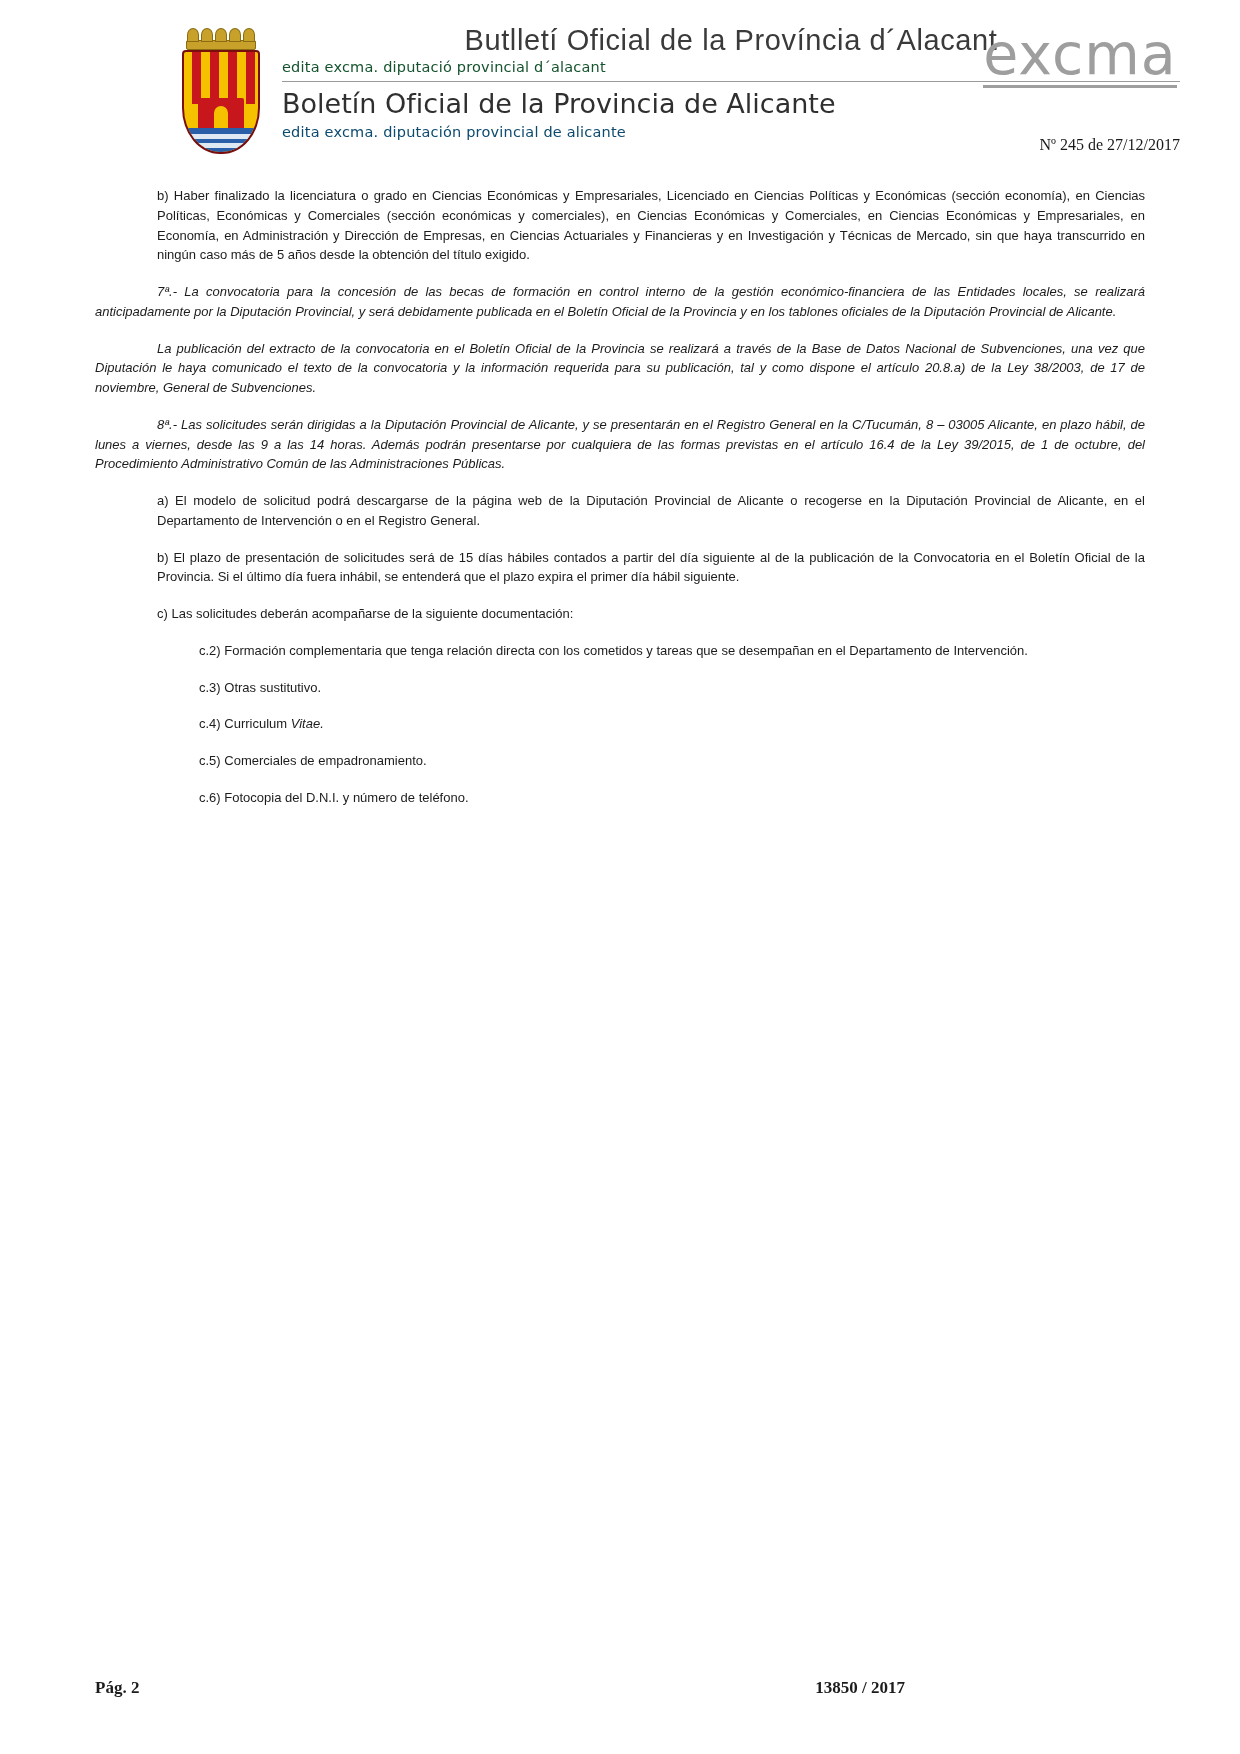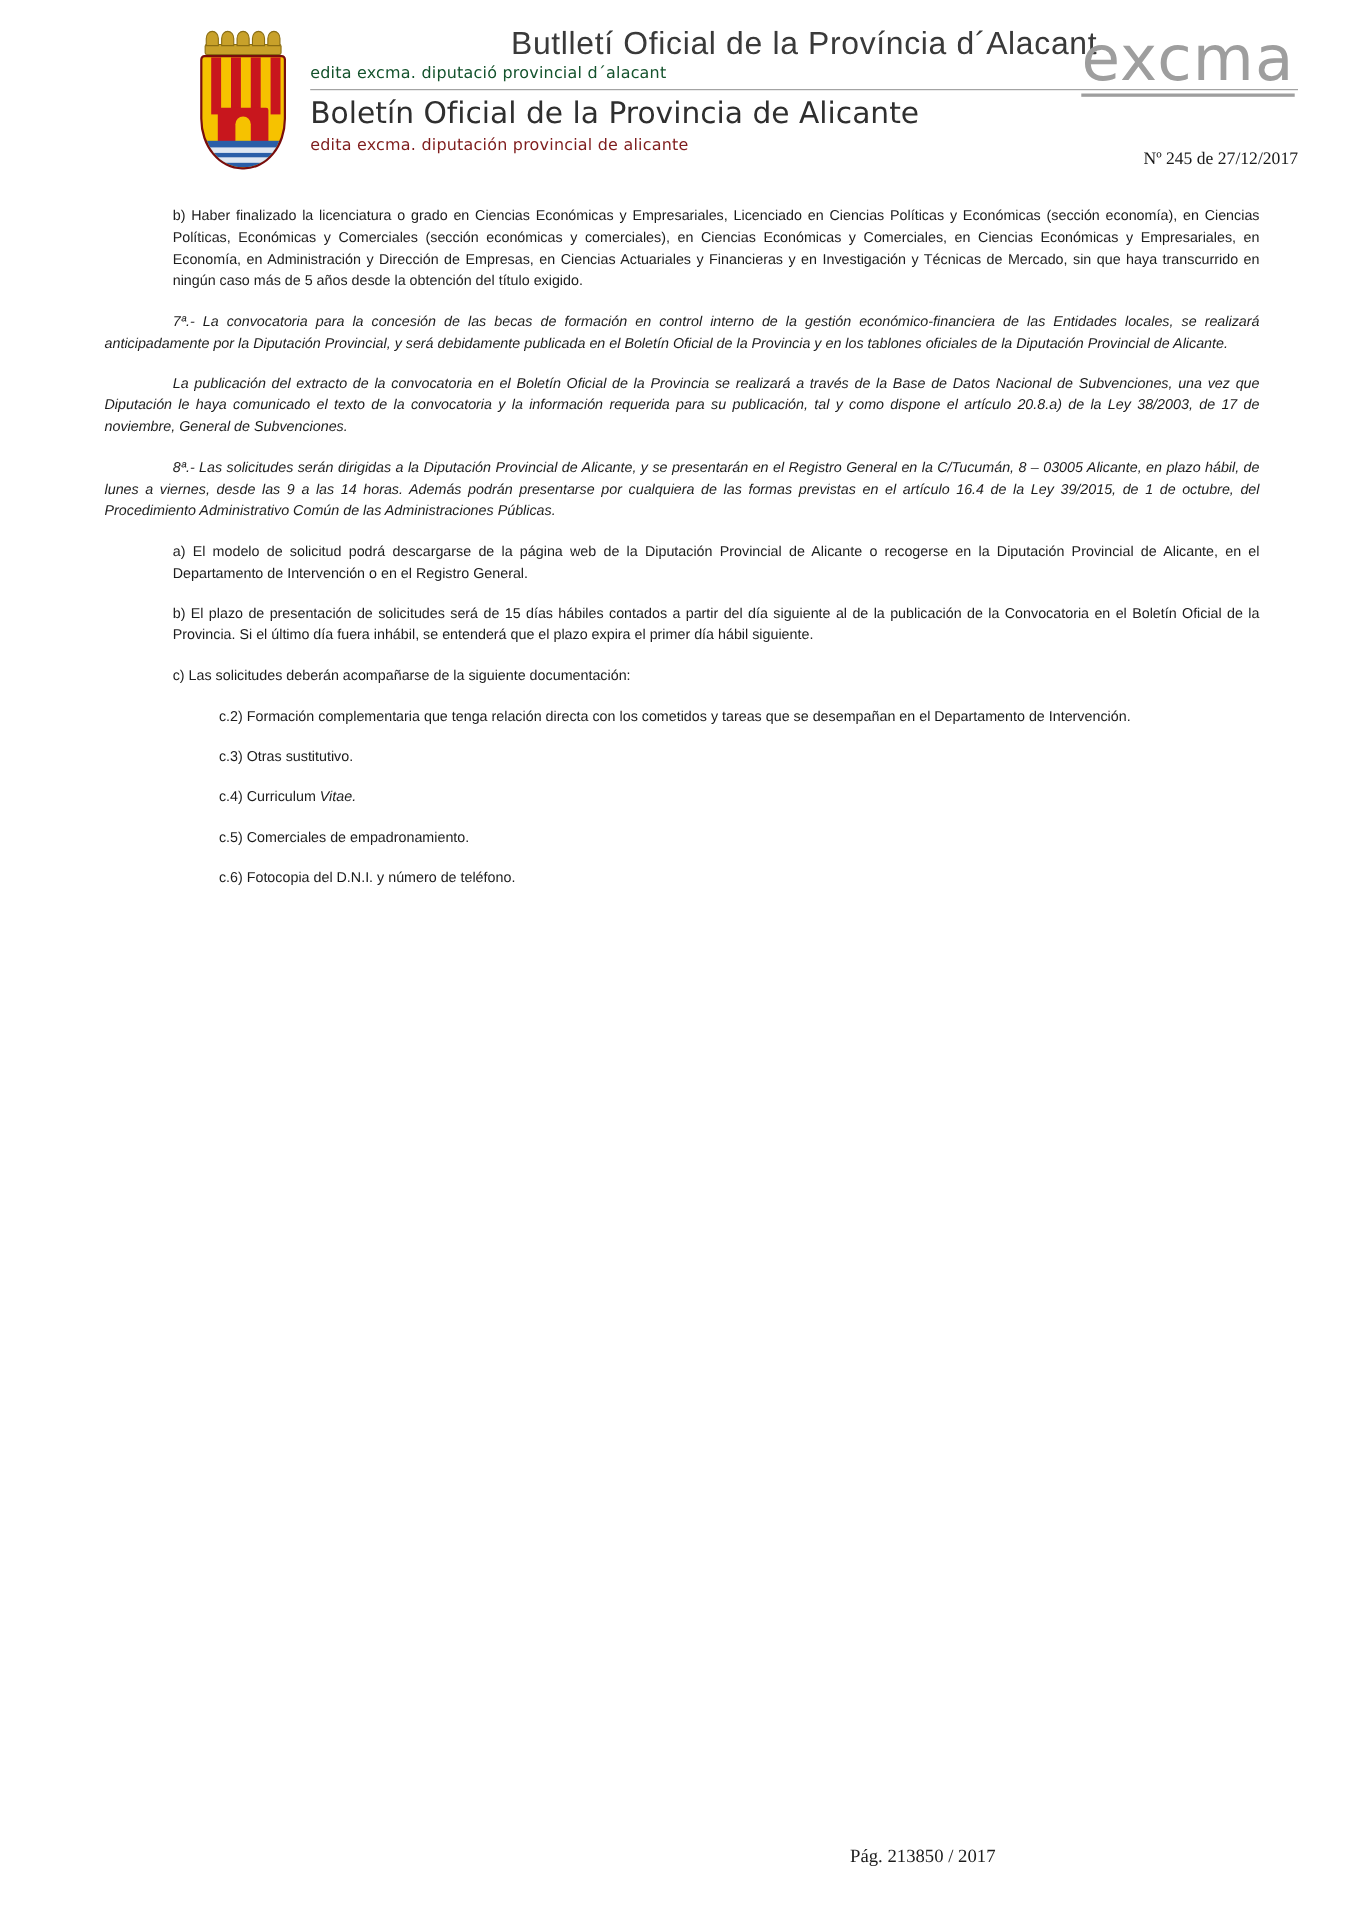--- a/index.html
+++ b/index.html
@@ -150,21 +150,21 @@
   .title2-val {
     font-family: "DejaVu Sans", sans-serif;
     font-size: 27px;
     color: #2f2f2f;
     line-height: 1.12;
     white-space: nowrap;
   }
   .subtitle2-val {
     font-family: "DejaVu Sans", sans-serif;
     font-size: 14.5px;
-    color: #7f1d1d;
+    color: #0c4a6e;
     margin-top: 4px;
     letter-spacing: .2px;
   }
 
   .ebop-block {
     position: absolute;
     right: 0;
     top: 8px;
     width: 200px;
     text-align: center;
@@ -207,24 +207,25 @@
 
   
   .page-footer {
     position: absolute;
     left: 0;
     bottom: 56px;
     width: 1000px;
     box-sizing: border-box;
     padding: 0 95px;
     display: flex;
-    justify-content: flex-end;
+    justify-content: space-between;
     font-size: 17px;
     color: #1c1c1c;
     font-family: "Liberation Serif", serif;
+    font-weight: bold;
   }
 </style>
 </head>
 <body>
 
 <div class="page-header">
   <div class="header-inner">
 
     <div class="crest">
       <div class="crown">

